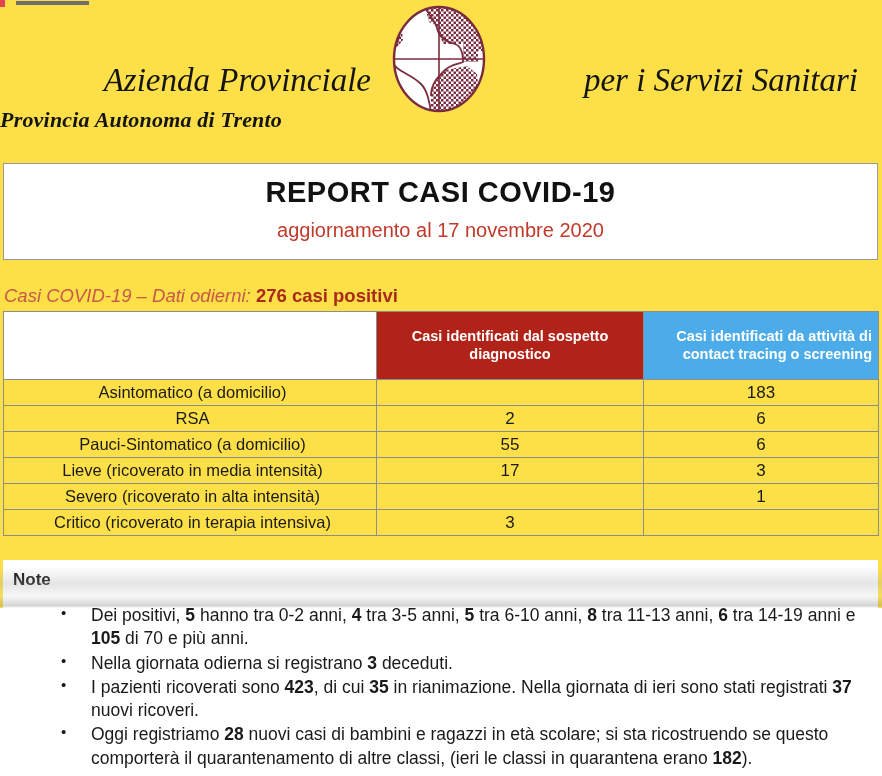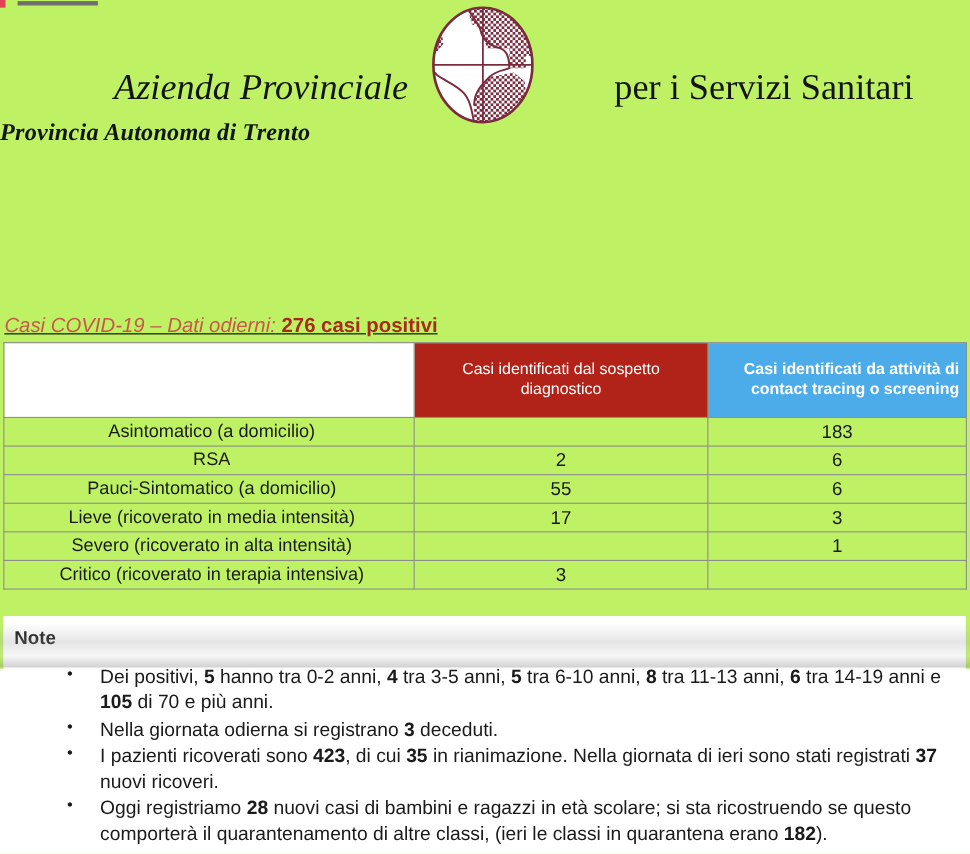--- a/index.html
+++ b/index.html
@@ -7,21 +7,21 @@
   html, body {
     margin: 0; padding: 0;
     width: 882px; height: 776px;
     background: #ffffff;
     font-family: "Liberation Sans", sans-serif;
     overflow: hidden;
   }
   #page {
     position: relative;
     width: 882px; height: 608px;
-    background: #bef264;
+    background: #fde047;
   }
 
   
   .artifact-red {
     position: absolute; left: 0; top: 0;
     width: 5px; height: 7px;
     background: #e04356;
   }
   .artifact-gray {
     position: absolute; left: 16px; top: 1px;
@@ -44,24 +44,25 @@
     text-align: right;
     padding-right: 10px;
     font-family: "Liberation Serif", serif;
     font-style: italic;
     font-size: 33px;
     color: #141414;
     white-space: nowrap;
   }
   .lh-right {
     position: absolute;
-    left: 497px; top: 62px; width: 385px;
-    text-align: center;
+    left: 473px; top: 62px; width: 385px;
+    text-align: right;
     padding-left: 10px;
     font-family: "Liberation Serif", serif;
+    font-style: italic;
     font-size: 33px;
     color: #141414;
     white-space: nowrap;
   }
   .lh-sub {
     position: absolute;
     left: 0; top: 107px; width: 882px;
     text-align: left;
     font-family: "Liberation Serif", serif;
     font-style: italic;
@@ -95,21 +96,20 @@
     font-size: 20px;
     color: #c0392b;
   }
 
   
   .daily-line {
     position: absolute;
     left: 4px; top: 285px;
     font-size: 18.5px;
     white-space: nowrap;
-    text-decoration: underline;
   }
   .daily-label {
     font-style: italic;
     color: #c7584a;
   }
   .daily-value {
     font-weight: 700;
     color: #a82b1c;
   }
 
@@ -132,21 +132,21 @@
   }
   thead th.blank {
     background: #ffffff;
     border-left: 1px solid #8d8d8d;
     border-top: 1px solid #8d8d8d;
   }
   thead th.h-red {
     background: #b12318;
     color: #ffffff;
     font-size: 14.5px;
-    font-weight: 400;
+    font-weight: 700;
     line-height: 1.22;
     text-align: center;
     padding: 4px 8px;
     border-color: #8d8d8d;
     margin-left: 14px;
   }
   thead th.h-blue {
     background: #4cacea;
     color: #ffffff;
     font-size: 14.5px;
@@ -271,20 +271,24 @@
         </g>
         <ellipse cx="58" cy="55" rx="45" ry="52" fill="none" stroke="#7B2B3E" stroke-width="2.4"></ellipse>
       </svg>
     </div>
 
     <div class="lh-right">per i Servizi Sanitari</div>
 
     <div class="lh-sub">Provincia Autonoma di Trento</div>
   </div>
 
+  <div class="title-box">
+    <div class="title-main">REPORT CASI COVID-19</div>
+    <div class="title-sub">aggiornamento al 17 novembre 2020</div>
+  </div>
 
   <div class="daily-line">
     <span class="daily-label">Casi COVID-19 – Dati odierni:</span>
     <span class="daily-value">276 casi positivi</span>
   </div>
 
   <table class="tbl">
     <colgroup>
       <col class="c-label">
         <col class="c-red">

